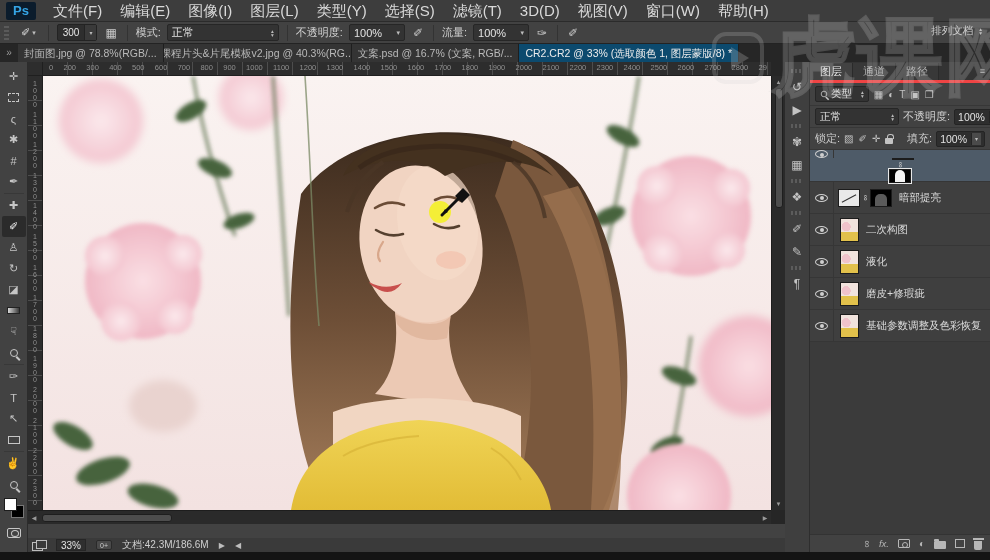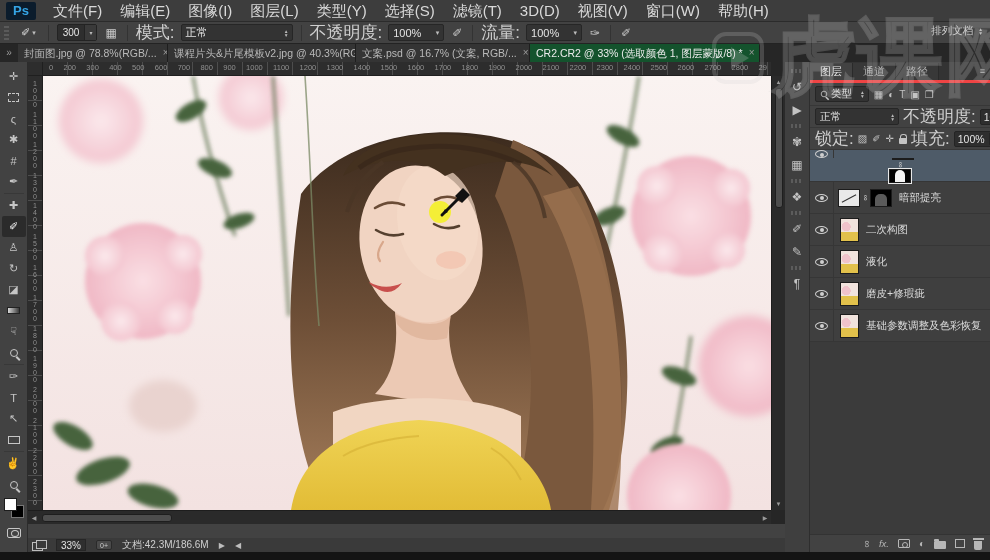--- a/index.html
+++ b/index.html
@@ -13,32 +13,32 @@
 
   
   .optionsbar{position:absolute;left:0;top:22px;width:990px;height:22px;background:#424242;border-bottom:1px solid #232323;display:flex;align-items:center;gap:6px;padding-left:4px;}
   .grip{width:5px;height:14px;background:repeating-linear-gradient(to bottom,#5a5a5a 0 2px,transparent 2px 4px);margin-right:2px;}
   .tool-preview{display:flex;align-items:center;gap:2px;color:#e0e0e0;padding:0 4px;}
   .caret{font-size:7px;color:#bdbdbd;}
   .opt-sep{width:1px;height:16px;background:#333;margin:0 2px;}
   .size-box{display:flex;align-items:center;background:#2e2e2e;border:1px solid #232323;border-radius:2px;height:17px;}
   .size-box .val{padding:0 5px;font-size:10px;color:#e6e6e6;}
   .size-box .drop{width:12px;height:100%;border-left:1px solid #232323;display:flex;align-items:center;justify-content:center;font-size:6px;color:#bbb;background:#3a3a3a;}
-  .opt-label{color:#cfcfcf;font-size:17px;white-space:nowrap;text-align:center;}
+  .opt-label{color:#cfcfcf;font-size:11px;white-space:nowrap;text-align:center;}
   .dropdown{display:flex;align-items:center;justify-content:space-between;background:#333;border:1px solid #262626;border-radius:2px;height:17px;padding:0 4px;color:#e3e3e3;}
   .updown{display:flex;flex-direction:column;line-height:4px;font-size:5.5px;color:#bbb;margin-left:6px;}
   .opt-icon{color:#c9c9c9;font-size:12px;padding:0 2px;}
   .arrange{position:absolute;right:8px;top:24px;display:flex;align-items:center;color:#cfcfcf;font-size:10.5px;z-index:3;}
 
   
   .tabbar{position:absolute;left:0;top:44px;width:990px;height:18px;background:#262626;display:flex;align-items:flex-end;}
   .tab-overflow{width:18px;color:#9a9a9a;text-align:center;font-size:10px;line-height:18px;}
-  .doc-tab{height:18px;line-height:18px;padding:0 6px;background:#343434;border-right:1px solid #1e1e1e;color:#b9b9b9;font-size:10.5px;white-space:nowrap;overflow:hidden;display:flex;align-items:center;gap:6px;}
+  .doc-tab{height:18px;line-height:18px;padding:0 6px;background:#343434;border-right:1px solid #1e1e1e;color:#b9b9b9;font-size:10.5px;white-space:nowrap;overflow:hidden;display:flex;align-items:center;gap:6px;flex-direction:column;}
   .doc-tab .close{color:#9b9b9b;font-size:10px;}
-  .doc-tab.active{background:#14532d;color:#ececec;}
+  .doc-tab.active{background:#0c4a6e;color:#ececec;}
   .t1{max-width:150px;}.t2{max-width:188px;}.t3{max-width:174px;}.t4{max-width:230px;}
 
   
   .toolbox{position:absolute;left:0;top:62px;width:28px;height:498px;background:#424242;border-right:1px solid #2c2c2c;display:flex;flex-direction:column;align-items:center;padding-top:4px;}
   .tool{width:24px;height:21px;display:flex;align-items:center;justify-content:center;color:#c6c6c6;font-size:11px;border-radius:2px;}
   .tool.selected{background:#2b2b2b;color:#fff;}
   .tool-sep{width:20px;height:1px;background:#383838;margin:1px 0;}
   .marquee-glyph{width:11px;height:9px;border:1px dashed #c6c6c6;}
   .gradient-glyph{width:13px;height:7px;background:linear-gradient(to right,#d9d9d9,#3a3a3a);border:1px solid #222;}
   .magnifier{position:relative;width:8px;height:8px;border:1.5px solid #c6c6c6;border-radius:50%;}

